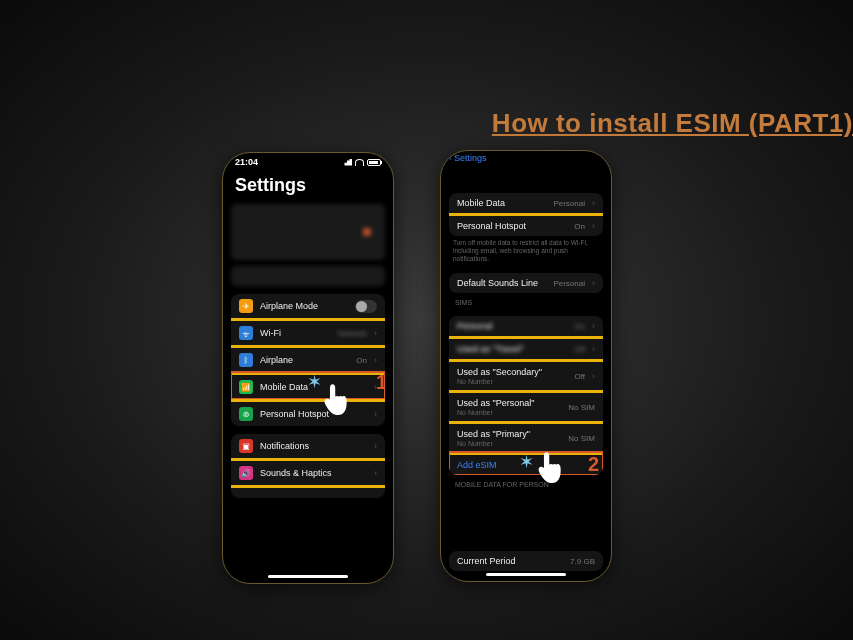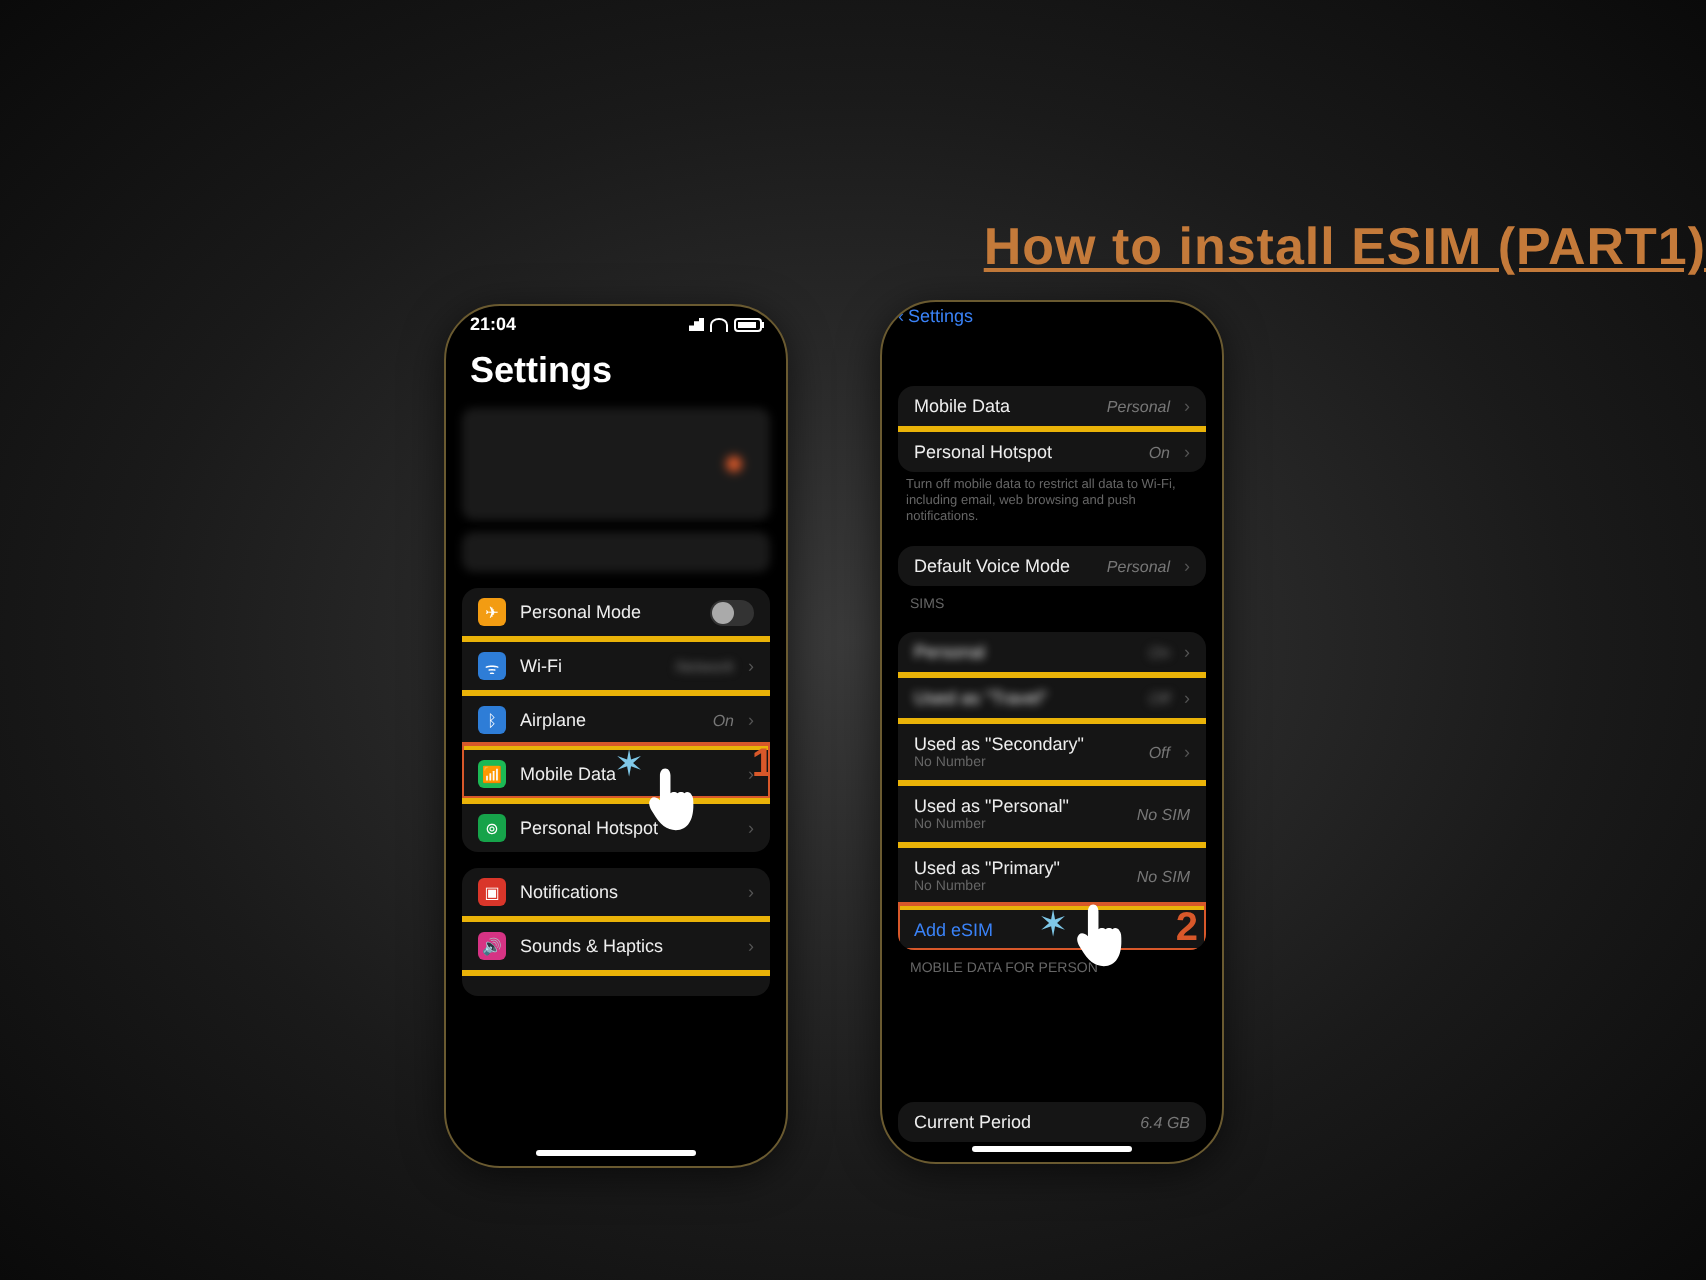--- a/index.html
+++ b/index.html
@@ -72,21 +72,21 @@
     display: flex; align-items: center; gap: 7px;
     padding: 5px 8px; font-size: 9px; border-top: 3px solid #eab308;
     position: relative;
   }
   .row:first-child { border-top: none; }
   .row .icon {
     width: 14px; height: 14px; border-radius: 3px; display: flex;
     align-items: center; justify-content: center; font-size: 8px; flex-shrink: 0;
   }
   .row .label { flex: 1; color: #eee; }
-  .row .value { color: #777; font-size: 8px; font-style: italic; }
+  .row .value { color: #777; font-size: 8px; }
   .row .sub { display:block; color:#666; font-size:7px; margin-top:1px; }
   .chev { color: #555; font-size: 9px; }
   .toggle {
     width: 22px; height: 13px; border-radius: 7px; background: #333; position: relative; flex-shrink:0;
   }
   .toggle::after { content:""; position:absolute; right:1px; top:1px; width:11px; height:11px; background:#ddd; border-radius:50%; }
   .toggle.off::after { right:auto; left:1px; background:#aaa; }
 
   .hl { outline: 2px solid #d8582a; outline-offset: -1px; position: relative; }
   .step-num {
@@ -139,21 +139,21 @@
   </div>
 
   <div class="screen-title">Settings</div>
 
   <div class="blurred-block"></div>
   <div class="blurred-block2"></div>
 
   <div class="group">
     <div class="row">
       <span class="icon icon-orange">✈</span>
-      <span class="label">Personal Mode</span>
+      <span class="label">Airplane Mode</span>
       <span class="toggle off"></span>
     </div>
     <div class="row">
       <span class="icon icon-blue">ᯤ</span>
       <span class="label">Wi-Fi</span>
       <span class="value" style="filter:blur(2px)">Network</span>
       <span class="chev">›</span>
     </div>
     <div class="row">
       <span class="icon icon-blue">ᛒ</span>
@@ -222,21 +222,21 @@
       <div class="row">
         <span class="label">Personal Hotspot</span>
         <span class="value">On</span>
         <span class="chev">›</span>
       </div>
     </div>
     <div class="hint">Turn off mobile data to restrict all data to Wi-Fi, including email, web browsing and push notifications.</div>
 
     <div class="group">
       <div class="row">
-        <span class="label">Default Voice Mode</span>
+        <span class="label">Default Sounds Line</span>
         <span class="value">Personal</span>
         <span class="chev">›</span>
       </div>
     </div>
 
     <div class="section-label">SIMs</div>
 
     <div class="group">
       <div class="row blur">
         <span class="label">Personal</span>
@@ -275,21 +275,21 @@
         <span class="step-num" style="right:4px;top:-2px">2</span>
         <span class="spark" style="left:70px;top:-4px">✶</span>
       </div>
     </div>
 
     <div class="section-label">MOBILE DATA FOR PERSON</div>
 
     <div class="group period-row">
       <div class="row">
         <span class="label">Current Period</span>
-        <span class="value">6.4 GB</span>
+        <span class="value">7.9 GB</span>
       </div>
     </div>
   </div>
 
   <div class="hand" style="left:88px; top:296px">
     <svg viewBox="0 0 50 50">
         <path fill="#fff" d="M20 6c2 0 3 2 3 4v10c1-1 3-1 4 0 1-1 3-1 4 0 1-1 3-1 4 1 1 1 1 3 1 6 0 8-3 14-10 14-5 0-9-3-13-10-2-3-3-6-1-8 1-1 3-1 5 1V10c0-2 1-4 3-4z"></path>
       </svg>
   </div>
   <div class="homebar"></div>

